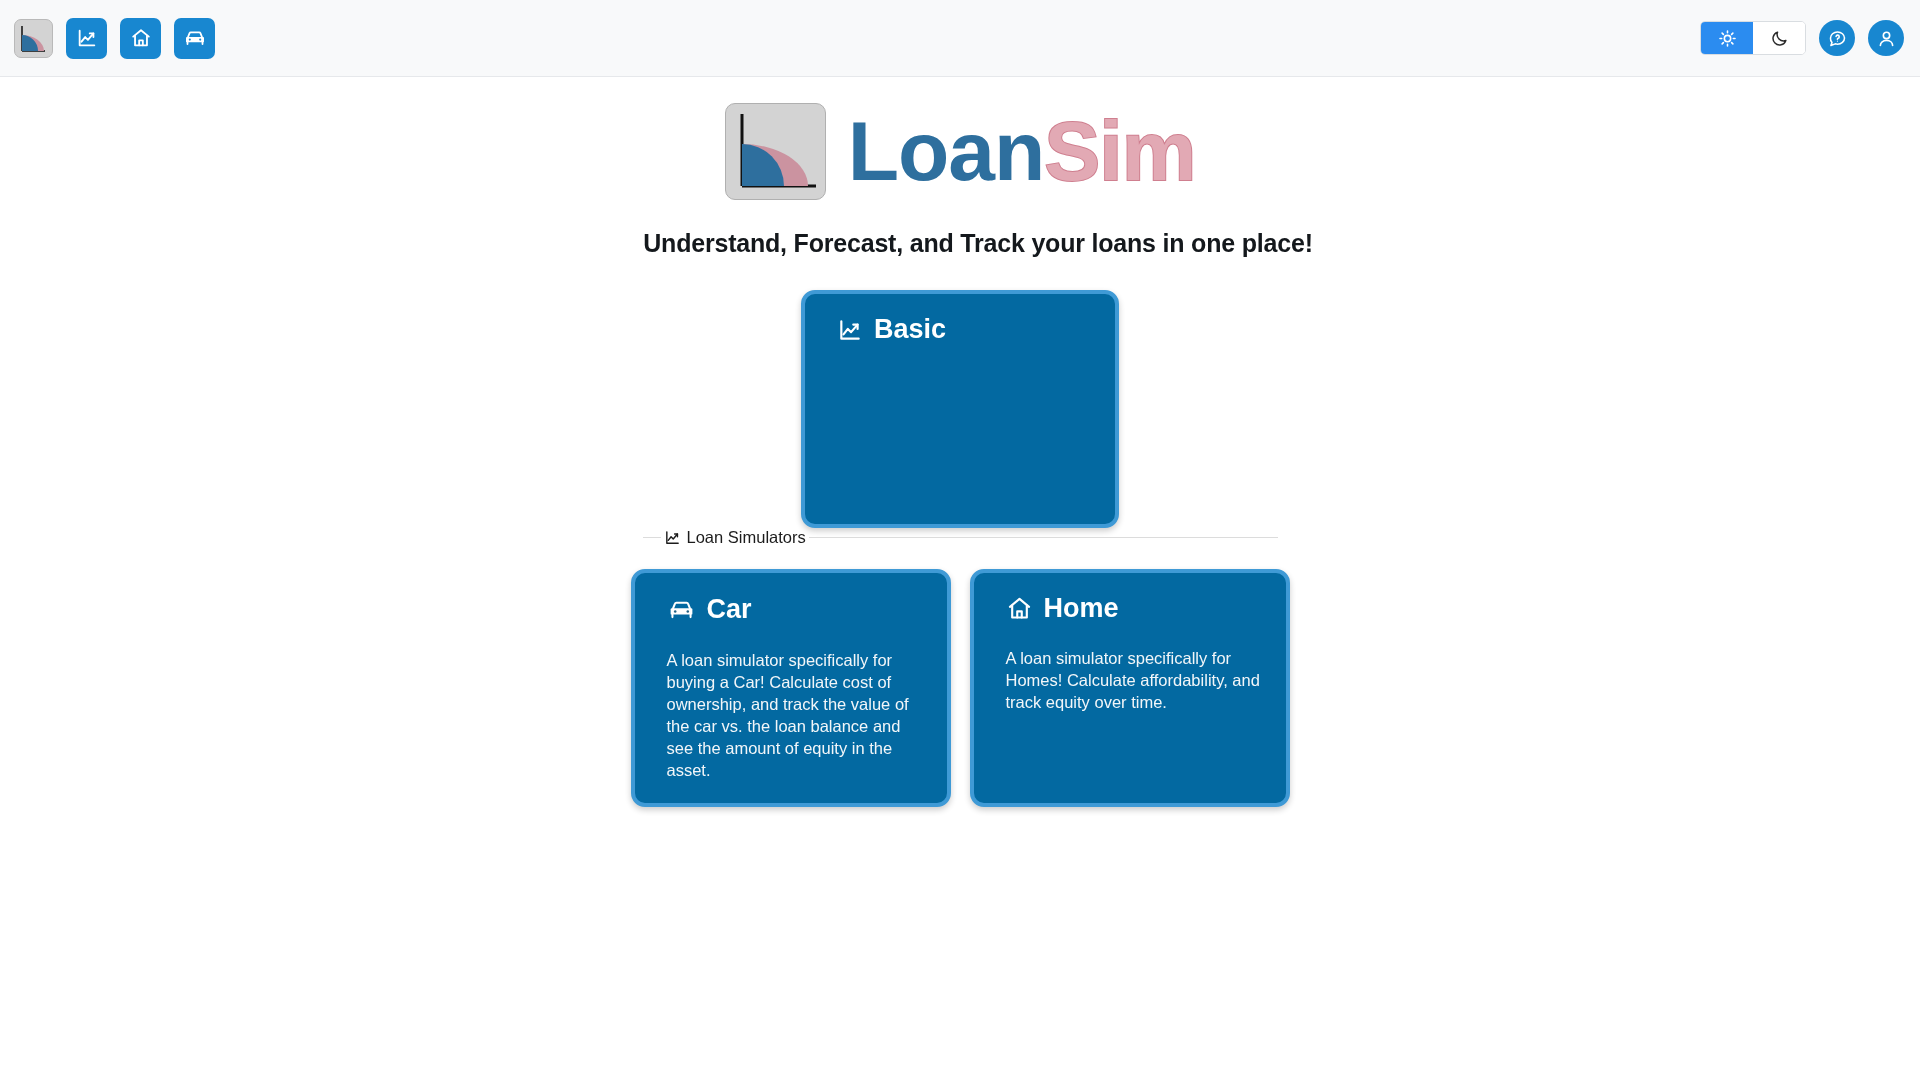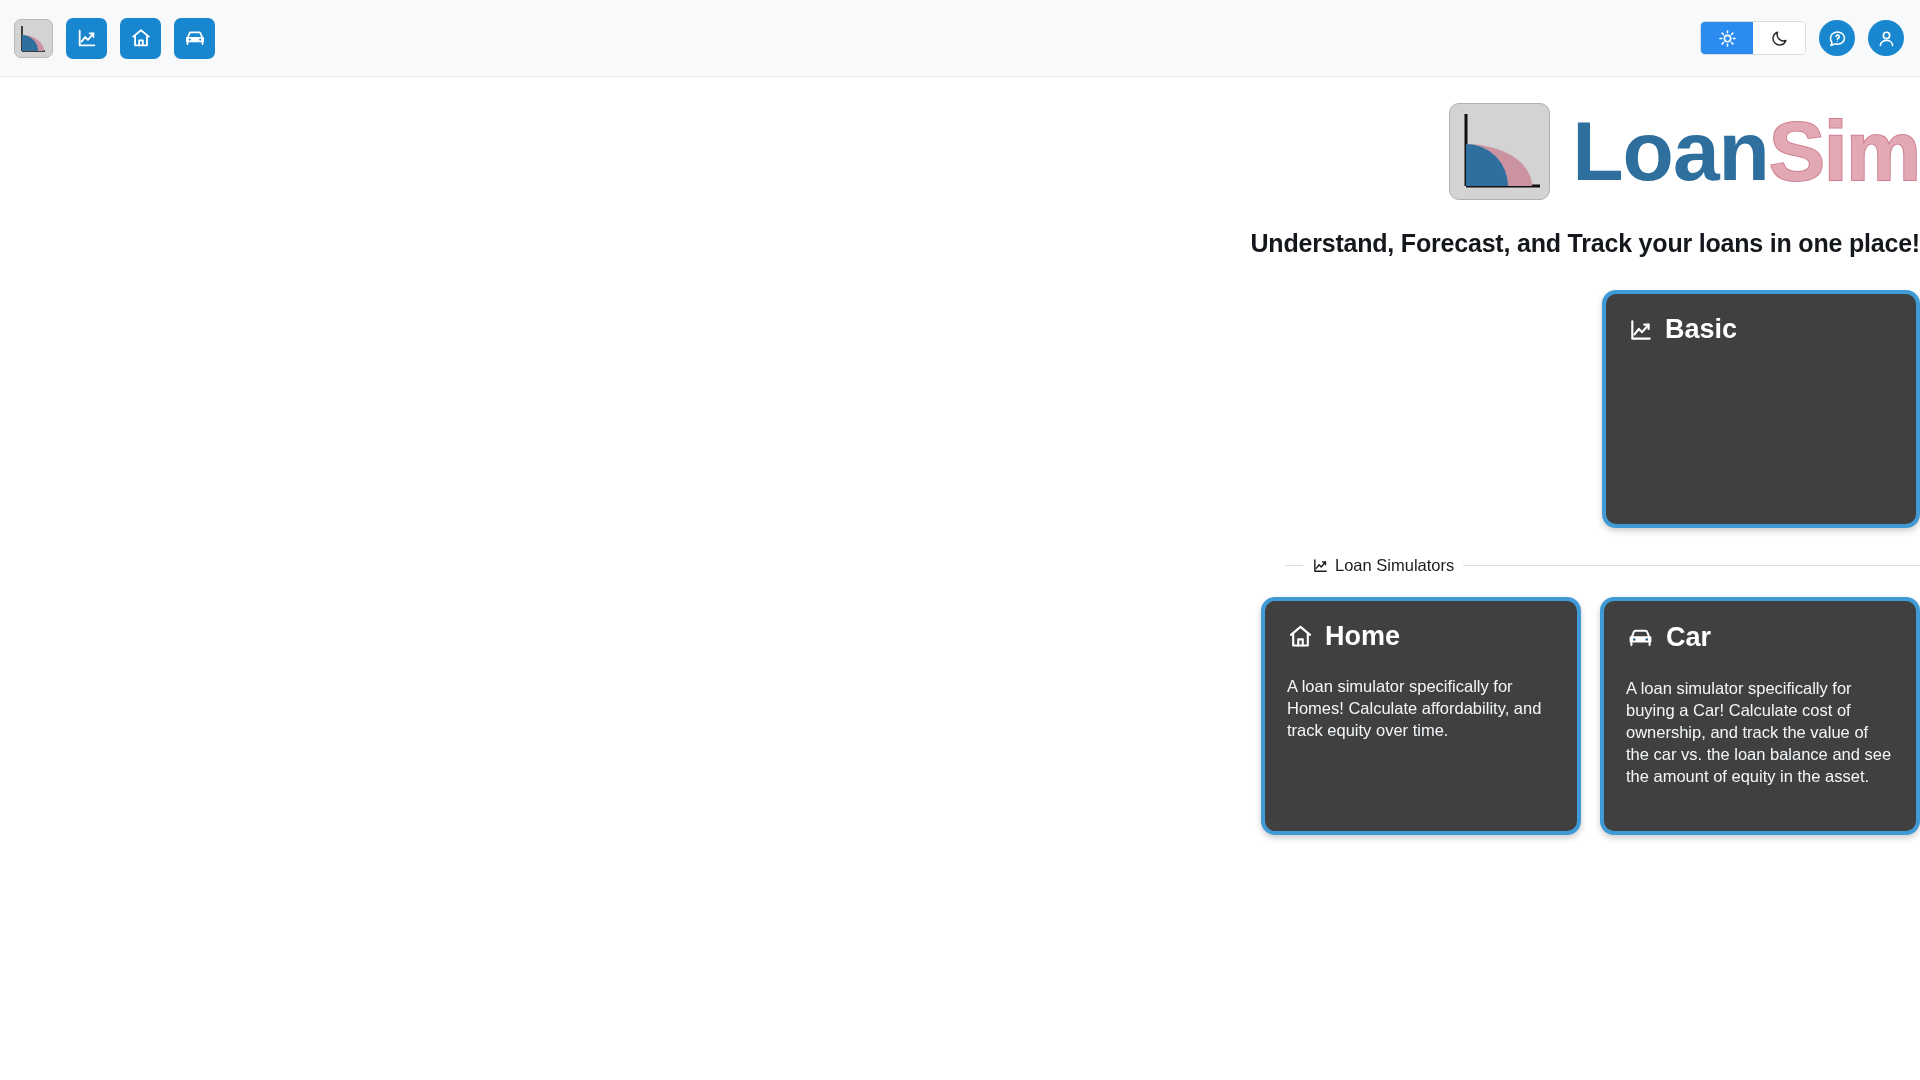--- a/index.html
+++ b/index.html
@@ -91,21 +91,21 @@
     justify-content: center;
     cursor: pointer;
     padding: 0;
   }
 
   
   .main {
     width: 100%;
     display: flex;
     flex-direction: column;
-    align-items: flex-end;
+    align-items: center;
     padding-top: 22px;
   }
 
   .logo-row {
     display: flex;
     align-items: center;
     gap: 22px;
     height: 104px;
   }
   .logo-mark {
@@ -135,25 +135,25 @@
     margin-top: 26px;
     font-size: 25px;
     font-weight: 700;
     color: #14181c;
     letter-spacing: -0.2px;
     margin-left: 36px;
   }
 
   
   .card {
-    background: #404040;
+    background: #0369a1;
     border: 4px solid #3f9ad6;
     border-radius: 14px;
     color: #ffffff;
-    padding: 22px 22px 20px 22px;
+    padding: 22px 22px 20px 32px;
     box-shadow: 0 3px 6px rgba(0,0,0,0.20);
     cursor: pointer;
     display: flex;
     flex-direction: column;
   }
   .card-head {
     display: flex;
     align-items: center;
     gap: 11px;
     margin-bottom: 26px;
@@ -170,25 +170,24 @@
   }
 
   .basic-card {
     margin-top: 32px;
     width: 318px;
     height: 238px;
   }
 
   
   .divider {
-    margin-top: 28px;
     width: 635px;
     display: flex;
     align-items: center;
-    gap: 9px;
+    gap: 3px;
   }
   .divider-line {
     flex: 1;
     height: 1px;
     background: #dcdcdc;
   }
   .divider-line.short { flex: 0 0 18px; }
   .divider-label {
     display: flex;
     align-items: center;
@@ -321,38 +320,38 @@
       </svg>
       <span>Loan Simulators</span>
     </span>
     <span class="divider-line"></span>
   </div>
 
   <div class="sim-row">
 
     <div class="card sim-card">
       <div class="card-head">
-        <svg width="27" height="27" viewBox="0 0 24 24" fill="none" stroke="#ffffff" stroke-width="1.9" stroke-linecap="round" stroke-linejoin="round">
-          <path d="M3.5 10.5 L12 3.5 L20.5 10.5"></path>
-          <path d="M5.5 9.5 L5.5 20 L18.5 20 L18.5 9.5"></path>
-          <path d="M10 20 L10 14.5 L14 14.5 L14 20"></path>
-        </svg>
-        <span class="card-title">Home</span>
-      </div>
-      <div class="card-body">A loan simulator specifically for Homes! Calculate affordability, and track equity over time.</div>
-    </div>
-
-    <div class="card sim-card">
-      <div class="card-head">
         <svg width="29" height="29" viewBox="0 0 24 24" fill="none" stroke="#ffffff" stroke-width="1.7" stroke-linecap="round" stroke-linejoin="round">
           <path d="M4.5 16 L4.5 18.3 M19.5 16 L19.5 18.3"></path>
           <path d="M3 15.5 L3 12 Q3 11 4 11 L20 11 Q21 11 21 12 L21 15.5 Q21 16.2 20.3 16.2 L3.7 16.2 Q3 16.2 3 15.5 Z" fill="#ffffff" stroke="none"></path>
           <path d="M5 11 L6.6 7.2 Q6.9 6.4 7.8 6.4 L16.2 6.4 Q17.1 6.4 17.4 7.2 L19 11"></path>
           <circle cx="6.8" cy="13.6" r="1.05" fill="#216286" stroke="none"></circle>
           <circle cx="17.2" cy="13.6" r="1.05" fill="#216286" stroke="none"></circle>
         </svg>
         <span class="card-title">Car</span>
       </div>
       <div class="card-body">A loan simulator specifically for buying a Car! Calculate cost of ownership, and track the value of the car vs. the loan balance and see the amount of equity in the asset.</div>
     </div>
 
+    <div class="card sim-card">
+      <div class="card-head">
+        <svg width="27" height="27" viewBox="0 0 24 24" fill="none" stroke="#ffffff" stroke-width="1.9" stroke-linecap="round" stroke-linejoin="round">
+          <path d="M3.5 10.5 L12 3.5 L20.5 10.5"></path>
+          <path d="M5.5 9.5 L5.5 20 L18.5 20 L18.5 9.5"></path>
+          <path d="M10 20 L10 14.5 L14 14.5 L14 20"></path>
+        </svg>
+        <span class="card-title">Home</span>
+      </div>
+      <div class="card-body">A loan simulator specifically for Homes! Calculate affordability, and track equity over time.</div>
+    </div>
+
   </div>
 </div>
 
 </body></html>

